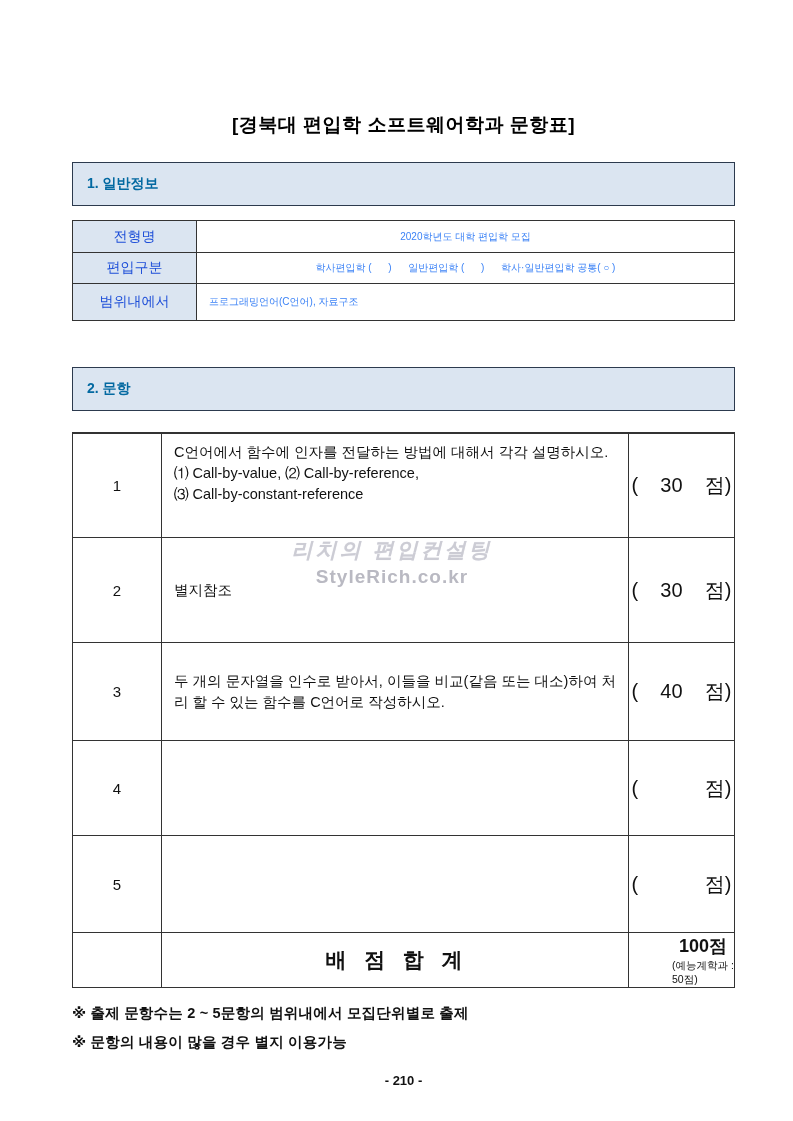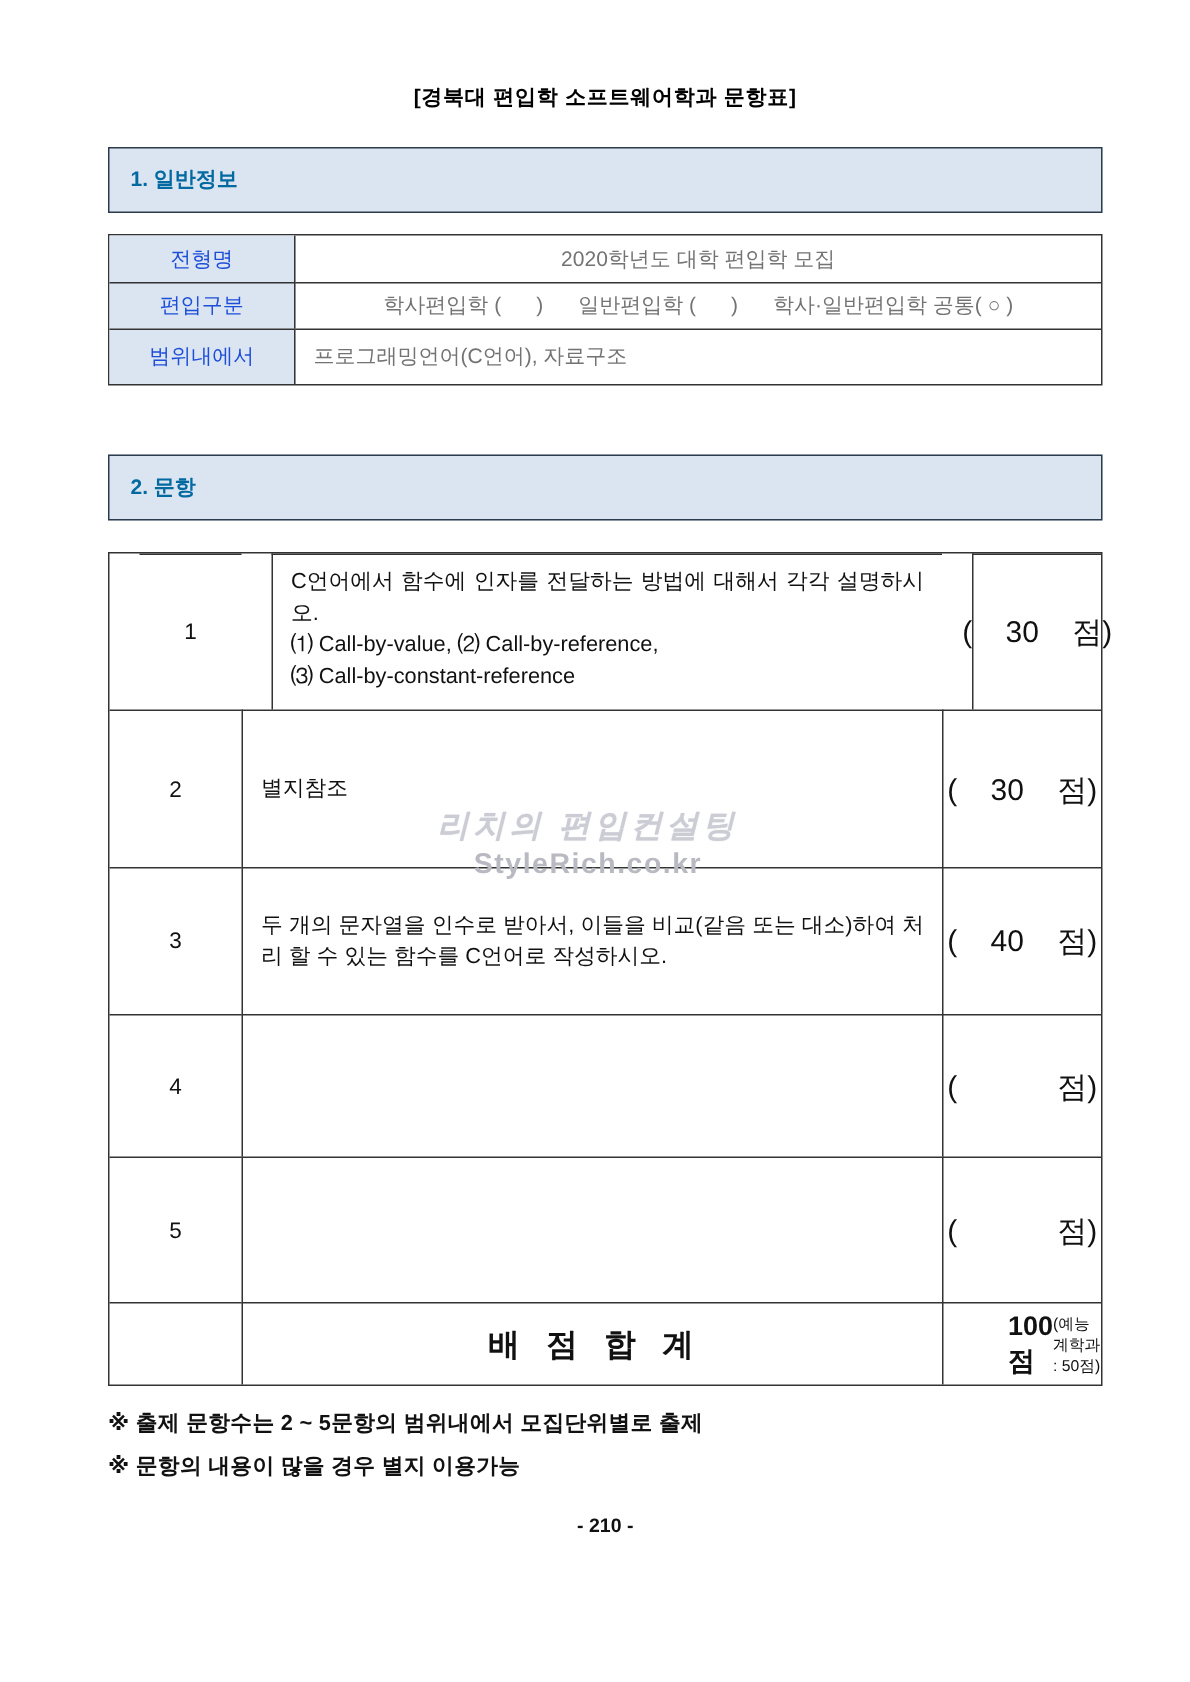--- a/index.html
+++ b/index.html
@@ -11,23 +11,23 @@
     width:793px; height:1121px;
     margin:0 auto;
     background:#ffffff;
     overflow:hidden;
   }
   .content {
     position:absolute; left:72px; top:0; width:663px;
   }
 
   .doc-title {
-    margin-top:56px;
+    margin-top:112px;
     text-align:center;
-    font-size:14px;
+    font-size:19px;
     font-weight:bold;
     letter-spacing:0.5px;
     color:#000;
   }
 
   .section-bar {
     height:44px;
     background:#dbe5f1;
     border:1.5px solid #2c3a4e;
     display:flex; align-items:center;
@@ -46,21 +46,21 @@
   .info-row > div { border-top:1.5px solid #333; }
   .info-row:first-child > div { border-top:none; }
   .info-label {
     background:#dbe5f1;
     display:flex; align-items:center; justify-content:center;
     font-size:14px; color:#1d4ed8;
     border-right:1.5px solid #333;
   }
   .info-value {
     display:flex; align-items:center;
-    font-size:14px; color:#737373;
+    font-size:10px; color:#3b82f6;
   }
   .info-value.center { justify-content:center; }
   .info-value.left { justify-content:flex-start; padding-left:12px; }
   .info-value.pre { white-space:pre; }
   .h31 { height:31px; }
   .h36 { height:37px; }
 
   
   .q-table {
     margin-top:21px;
@@ -83,35 +83,35 @@
     font-size:14.5px; line-height:21px;
     padding:8px 12px;
   }
   .q-content.vcenter { display:flex; flex-direction:column; justify-content:center; }
   .q-content.justify p { text-align:justify; }
   .q-head-cell {
     display:flex; align-items:center; justify-content:center;
     font-size:14.5px; white-space:pre; color:#000;
   }
   .rh-head { height:33px; }
-  .rh1 { height:104px;margin-left:20px; }
+  .rh1 { height:104px; }
   .rh2 { height:105px; }
   .rh3 { height:98px; }
   .rh4 { height:95px; }
   .rh5 { height:97px; }
   .rh-foot { height:55px; }
 
   .q-sub-line { display:block; }
 
   .q-footer-label {
     display:flex; align-items:center; justify-content:center;
     font-size:21px; font-weight:bold; white-space:pre; letter-spacing:2px;
   }
   .q-footer-total {
-    display:flex; flex-direction:row; align-items:center; justify-content:center;padding-left:43px;
+    display:flex; flex-direction:column; align-items:center; justify-content:center;padding-left:43px;
   }
   .q-total-main { font-size:18px; font-weight:bold; }
   .q-total-note { font-size:10.5px; margin-top:1px; }
 
   
   .notes { margin-top:11px; font-size:14.5px; font-weight:bold; }
   .note-line { line-height:29px; letter-spacing:0.2px; }
 
   .page-number {
     margin-top:16px;

